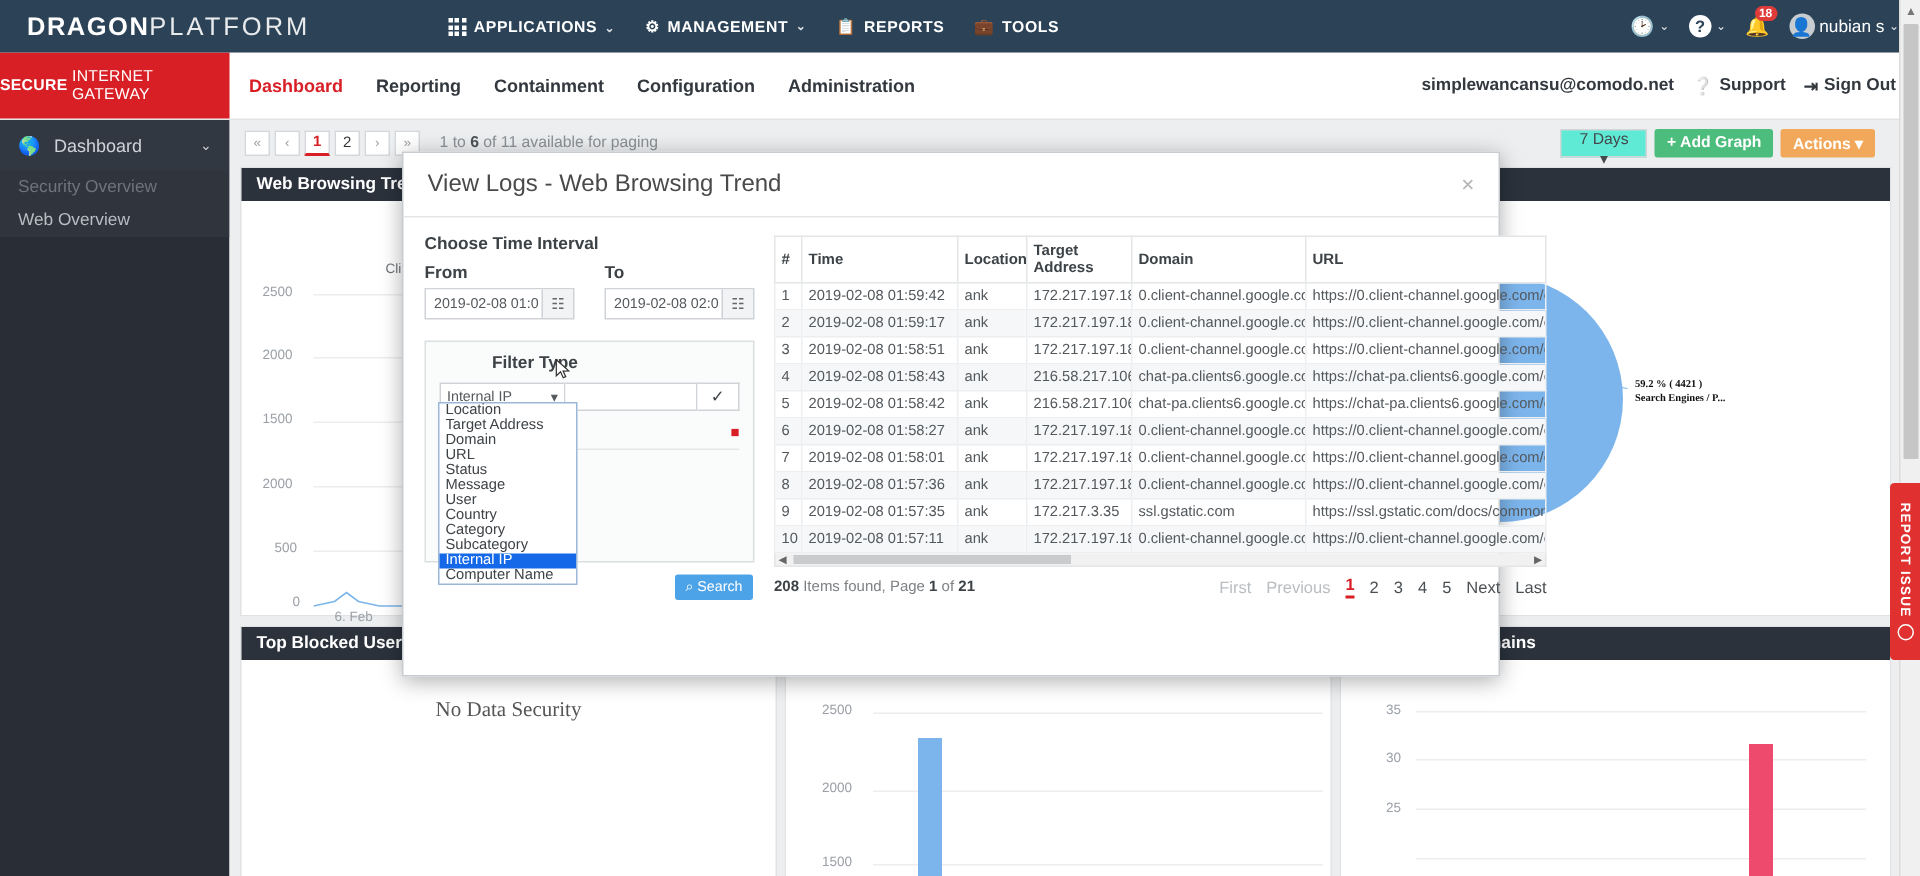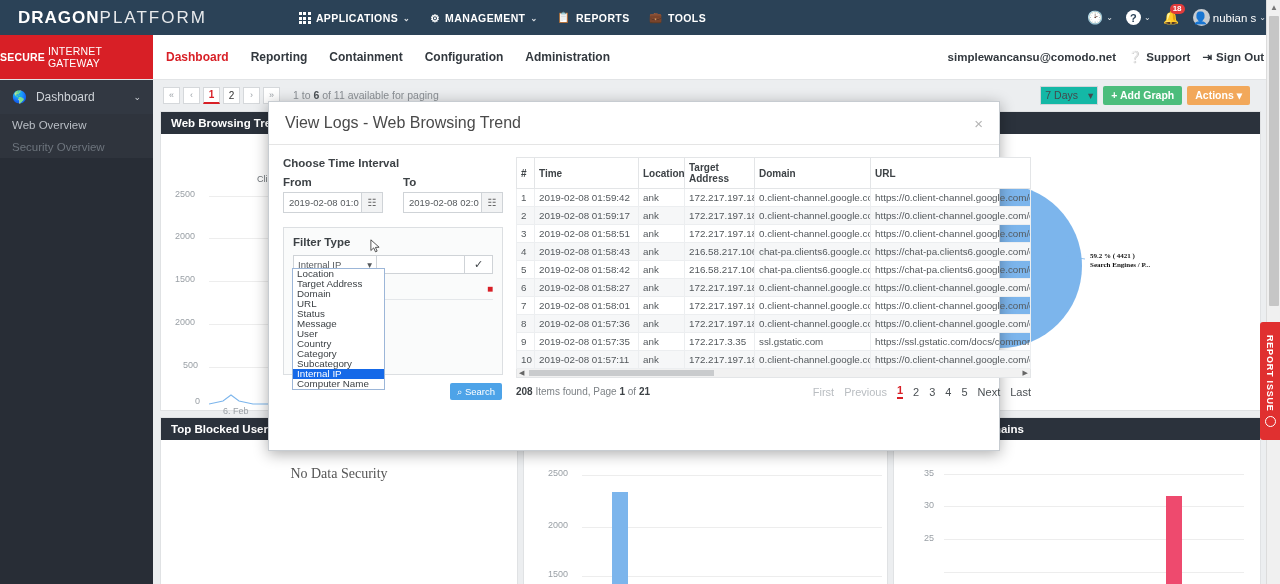--- a/index.html
+++ b/index.html
@@ -56,22 +56,22 @@
 
   
   #toolbar { height:26px; display:flex; align-items:center; padding:4px 8px 0 10px; }
   .pgbtn { width:17px;height:17px;border:1px solid #d5d8db;background:#fff;display:flex;align-items:center;justify-content:center;
            font-size:9px;color:#9aa0a6;margin-right:3px;cursor:pointer;}
   .pgbtn.num { color:#333; font-size:10px; }
   .pgbtn.cur { color:#d81f26; font-weight:700; border-bottom:2px solid #d81f26;}
   #pginfo { font-size:10.5px; color:#8b9095; margin-left:10px;}
   #pginfo b { color:#4c5256; }
   #tbright { margin-left:auto; display:flex; align-items:center; gap:5px; padding-right:22px;}
-  .sel7 { border:1px solid #d2d5d8; background:#14b8a6; height:19px; width:58px; font-size:10.5px; color:#44494d;
-          display:flex; align-items:center; padding:0 4px; justify-content:space-between; cursor:pointer;}
+  .sel7 { border:1px solid #d2d5d8; background:#5eead4; height:19px; width:58px; font-size:10.5px; color:#44494d;
+          display:flex; align-items:center; padding:0 4px; justify-content:space-between; cursor:pointer;flex-direction:column;}
   .btn-green { background:#4cbd7c; color:#fff; border:none; height:19px; padding:0 8px; font-size:10.5px; font-weight:700; cursor:pointer; border-radius:2px;}
   .btn-orange { background:#f2a85a; color:#fff; border:none; height:19px; padding:0 8px; font-size:10.5px; font-weight:700; cursor:pointer; border-radius:2px;}
 
   
   .widget { background:#fff; border:1px solid #e0e2e4; position:absolute; }
   .wtitle { height:22px; background:#2b323c; color:#fff; font-size:11.5px; font-weight:700; display:flex;
             align-items:center; padding:0 10px;}
   .wbody { position:relative; }
   .axlabel { position:absolute; font-size:9px; color:#9aa0a6; }
   .gridline { position:absolute; height:1px; background:#ededed; }
@@ -97,21 +97,21 @@
   #mclose { margin-left:auto; font-size:15px; color:#b4b4b4; cursor:pointer; line-height:1;}
   #mbody { display:flex; padding:12px 14px 0 14px; }
   #mleft { width:222px; }
   .lbl-strong { font-size:11.5px; font-weight:700; color:#3d4246; }
   .row-ft { display:flex; gap:20px; margin-top:7px;}
   .fgroup { width:100px;}
   .dtwrap { display:flex; margin-top:4px; border:1px solid #cfd3d7; height:21px; background:#fff;}
   .dtwrap input { border:none; outline:none; flex:1; font-size:9.5px; padding-left:5px; color:#55595d; font-family:"Liberation Sans",sans-serif; width:64px;}
   .dtbtn { width:21px; border-left:1px solid #cfd3d7; background:#f2f3f4; display:flex; align-items:center; justify-content:center; font-size:10px; color:#666; cursor:pointer;}
   #filterbox { margin-top:14px; border:1px solid #dcdfe2; background:#fafbfb; padding:8px 9px 10px 9px; position:relative; height:148px;}
-  #filterbox .lbl-strong { font-size:11.5px;}
+  #filterbox .lbl-strong { font-size:11.5px;margin-left:35px;}
   .frow { display:flex; align-items:center; margin-top:7px; }
   .fsel { width:84px; height:19px; border:1px solid #cfd3d7; background:#fff; font-size:9.5px; color:#55595d;
           display:flex; align-items:center; justify-content:space-between; padding:0 4px; cursor:pointer;}
   .finput { flex:1; height:19px; border:1px solid #cfd3d7; border-left:none; background:#fff;}
   .fcheck { width:28px; height:19px; border:1px solid #cfd3d7; border-left:none; background:#fff; display:flex;
             align-items:center; justify-content:center; color:#3d4246; font-size:11px; cursor:pointer;}
   .frow2 { display:flex; align-items:center; margin-top:9px; border-bottom:1px solid #e4e7ea; padding-bottom:5px;}
   .trash { margin-left:auto; color:#d81f26; font-size:10px; cursor:pointer;}
   
   #ddlist { position:absolute; left:8px; top:40px; width:93px; background:#fff; border:1px solid #9cb6d8; z-index:30;}
@@ -240,25 +240,25 @@
 </div>
 
 <div id="body">
 
   <div id="sidebar">
     <div class="sb-head">
       <span>🌎</span>
       <span>Dashboard</span>
       <span class="chev">⌄</span>
     </div>
+    <div class="sb-item dim">
+      <span>Security Overview</span>
+    </div>
     <div class="sb-item">
       <span>Web Overview</span>
-    </div>
-    <div class="sb-item dim">
-      <span>Security Overview</span>
     </div>
   </div>
 
   <div id="content">
 
     <div id="toolbar">
       <div class="pgbtn">«</div>
       <div class="pgbtn">‹</div>
       <div class="pgbtn num cur">1</div>
       <div class="pgbtn num">2</div>

